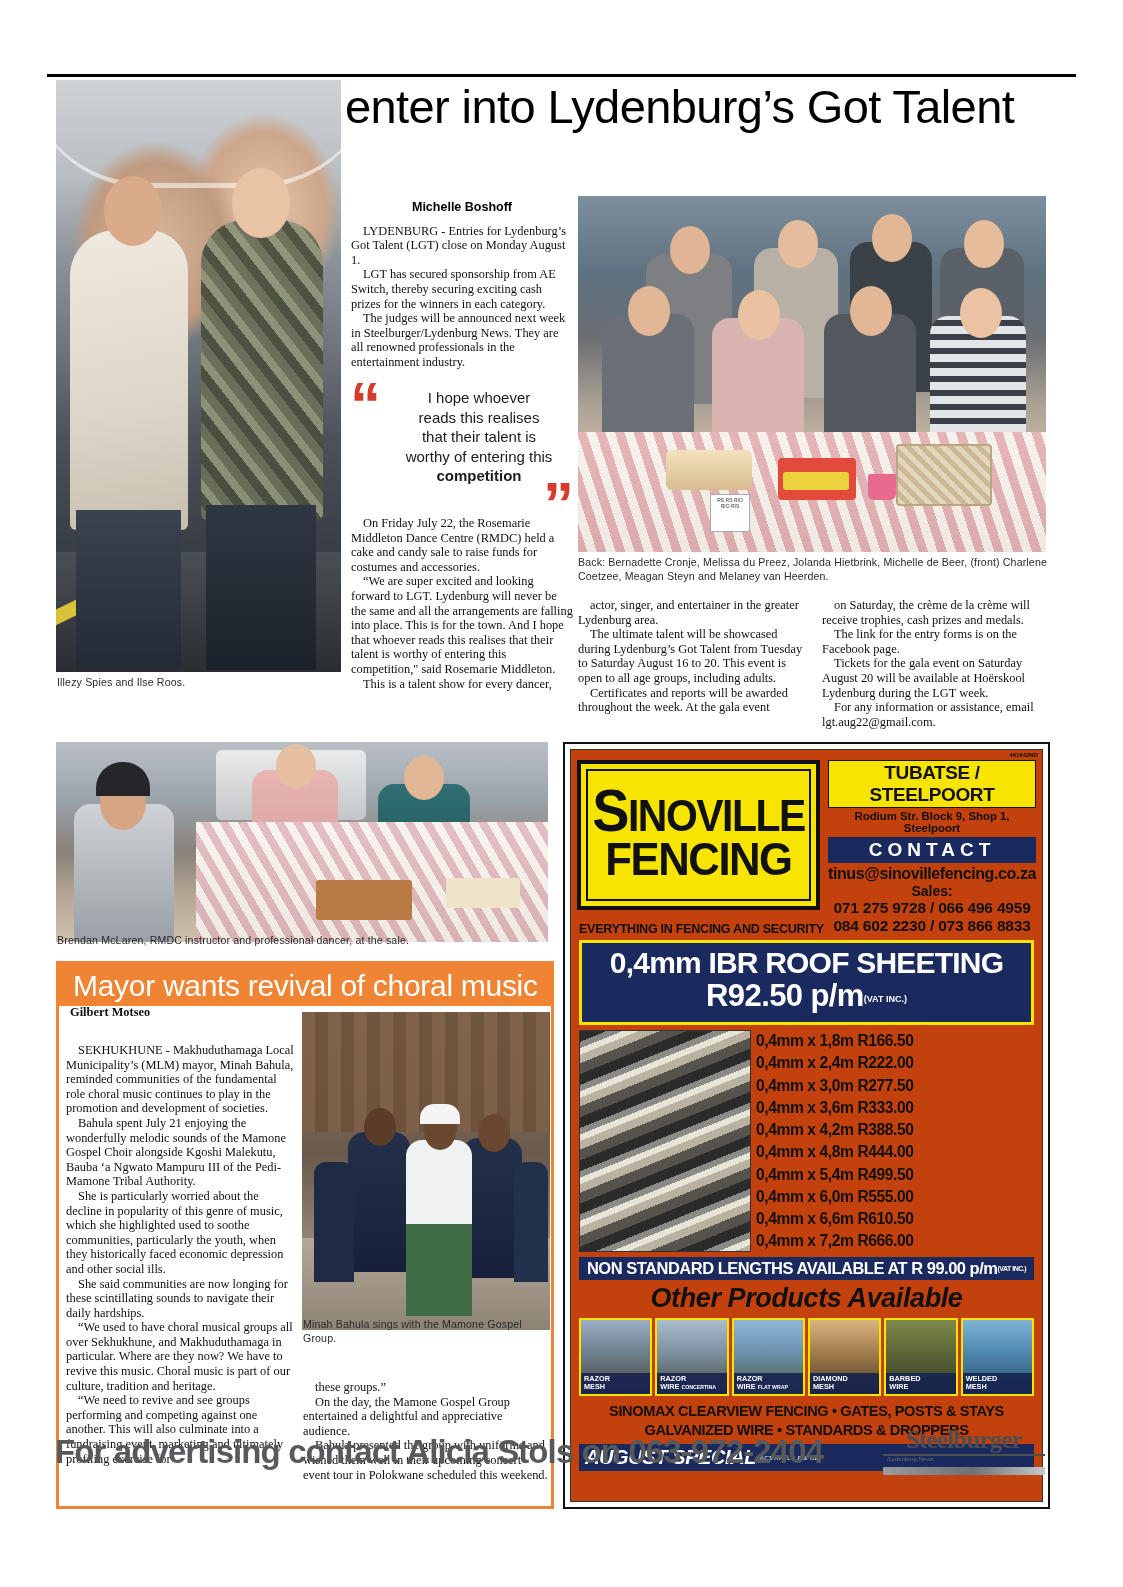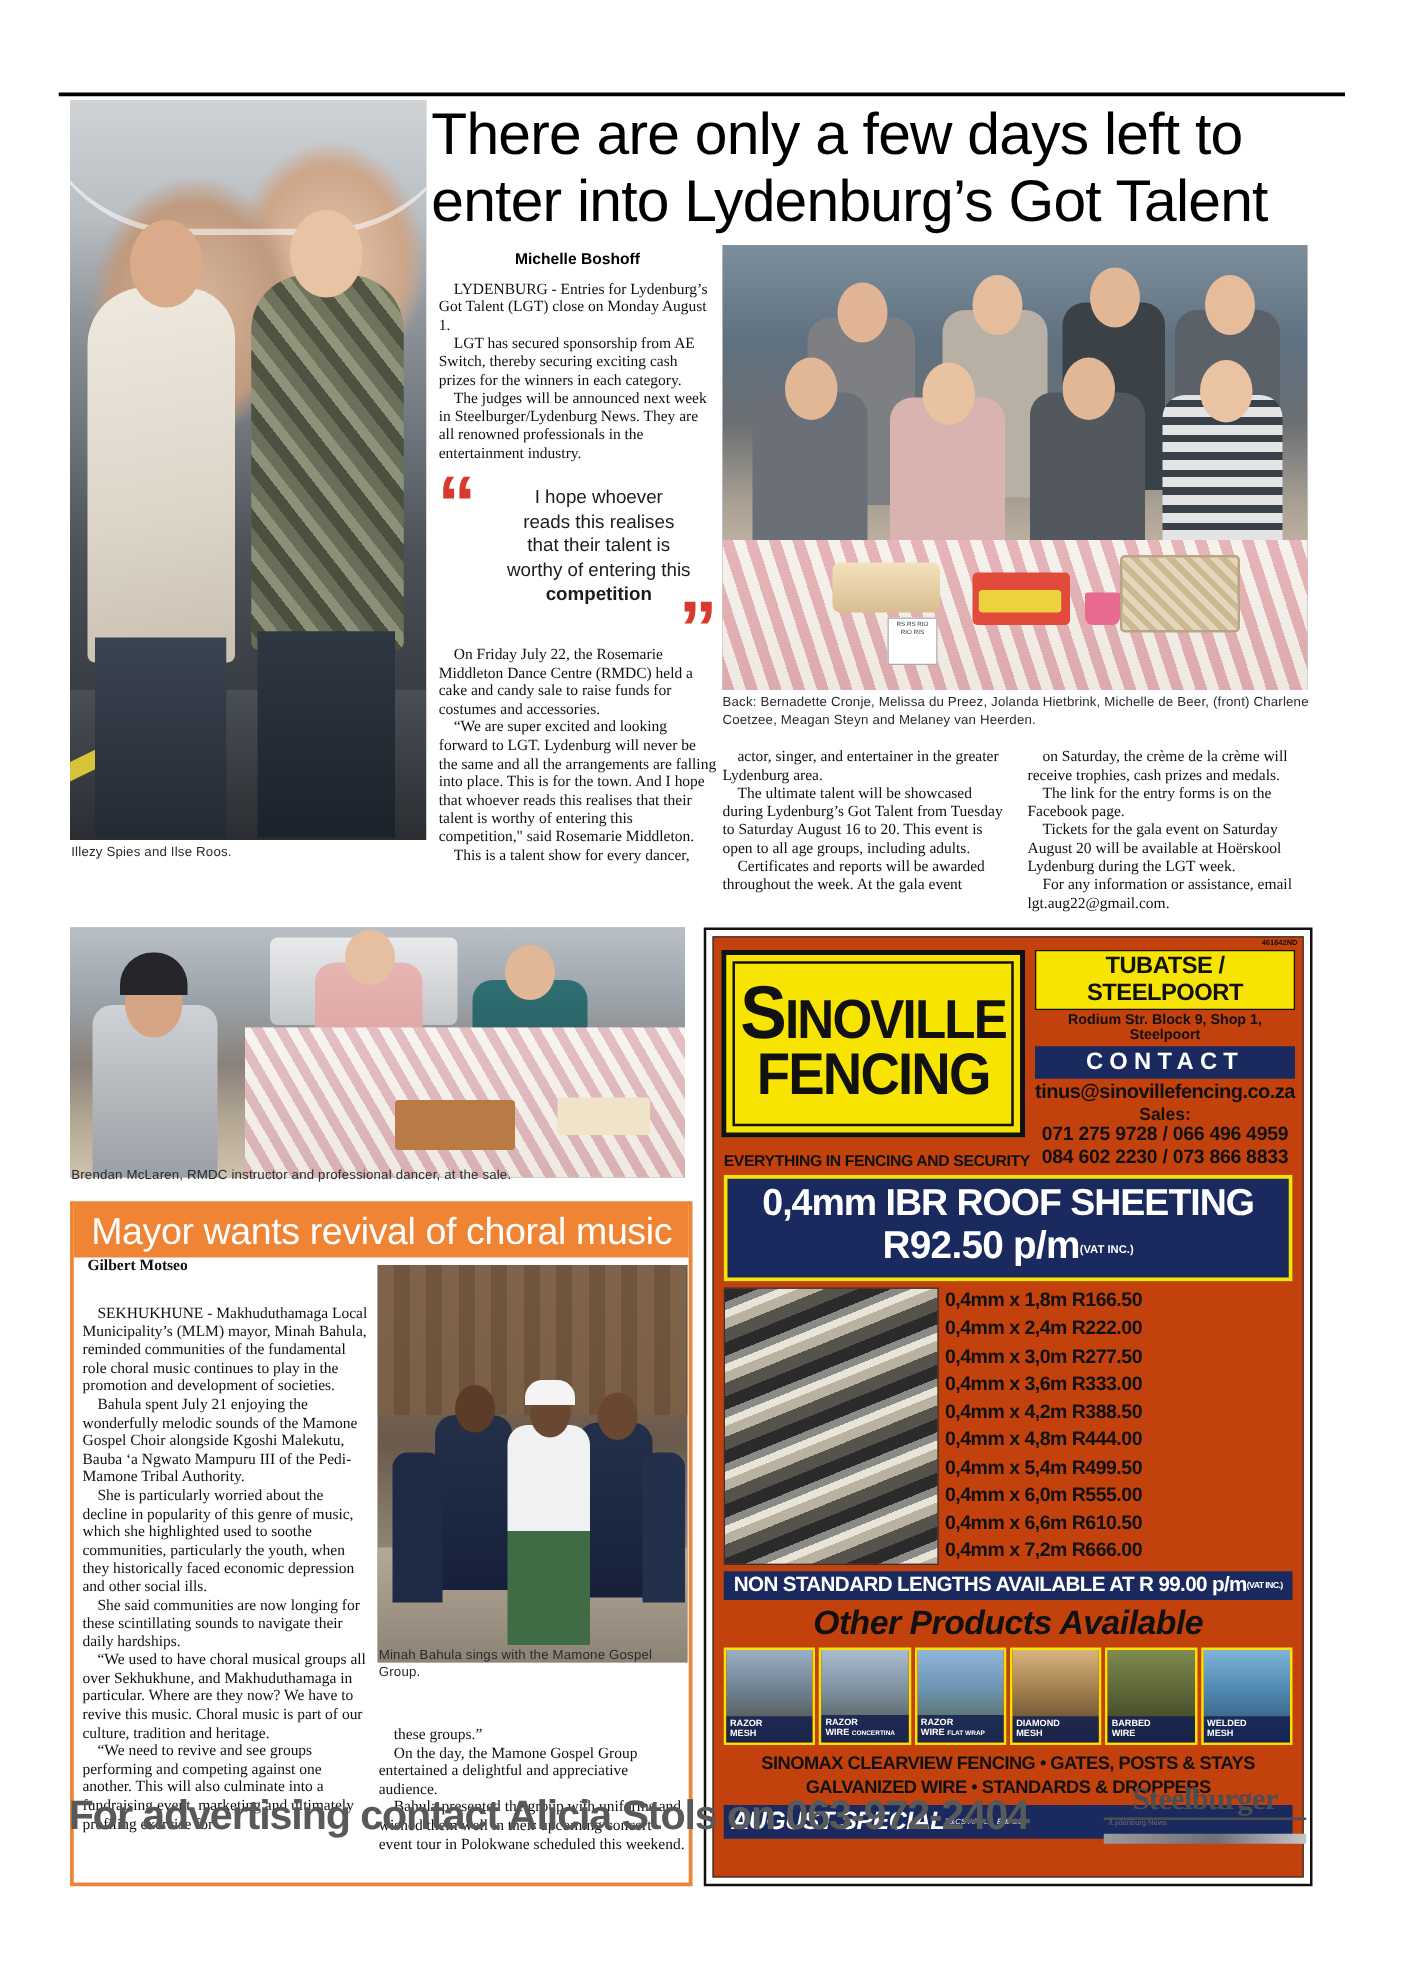--- a/index.html
+++ b/index.html
@@ -413,21 +413,20 @@
   }
 </style>
 </head>
 <body>
 
 <div class="page">
 
   <div class="mh-rule"></div>
 
   <div class="headline">
-    <span>There are only a few days left to</span>
     <span>enter into Lydenburg’s Got Talent</span>
   </div>
 
   <div class="photo" id="photo-girls">
     <div class="sky"></div>
     <div class="tent"></div>
     <div class="grnd"></div>
     <div class="stripe"></div>
     <div class="b1"></div>
     <div class="b2"></div>

